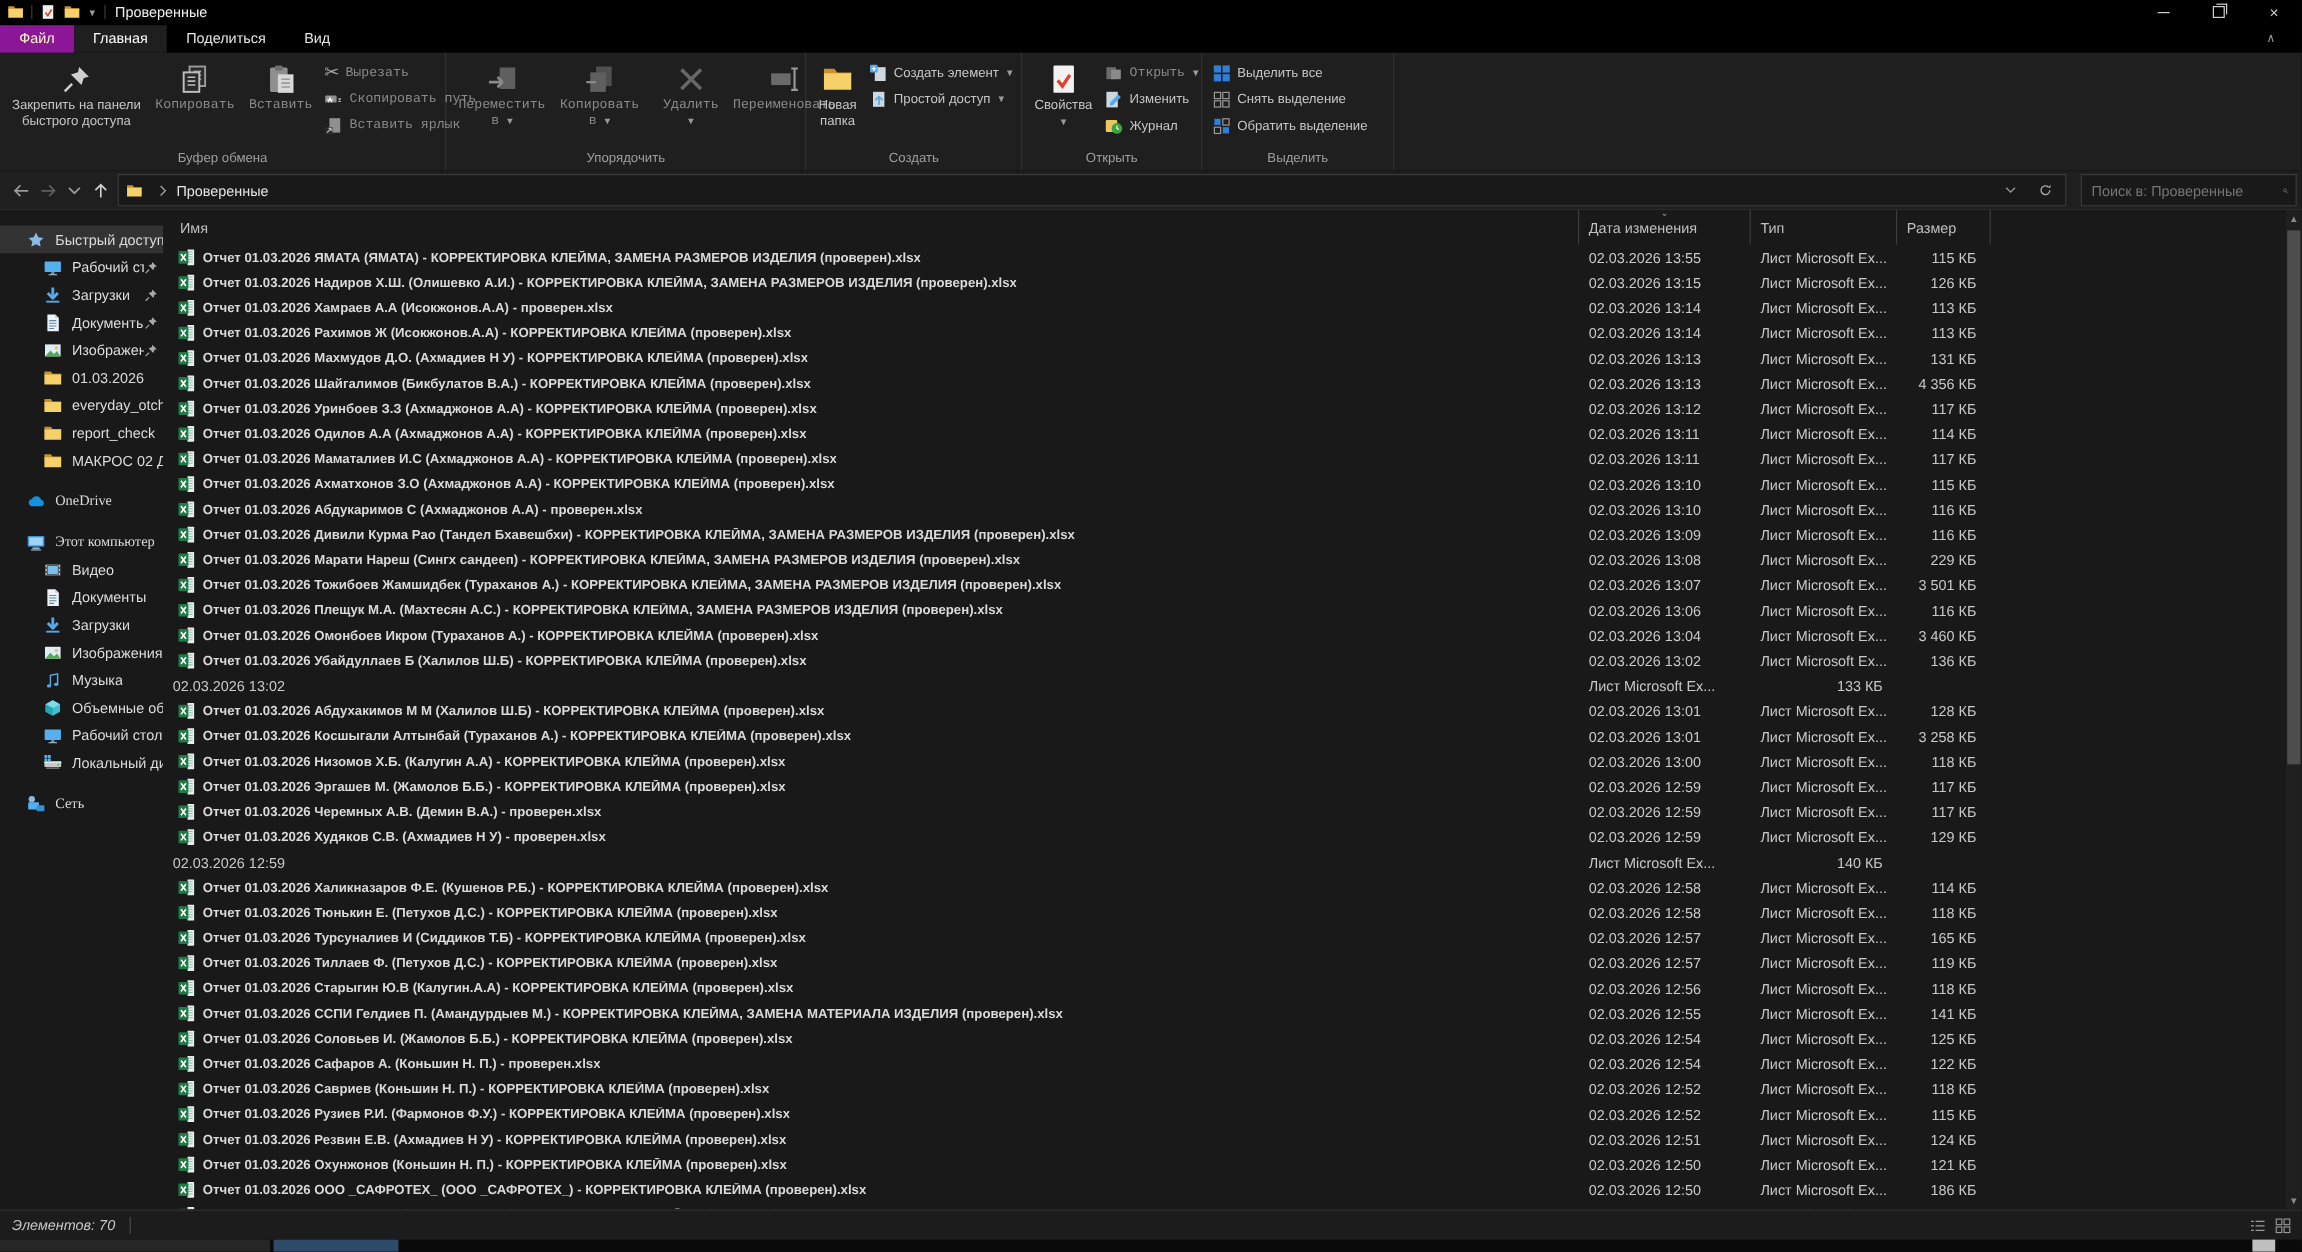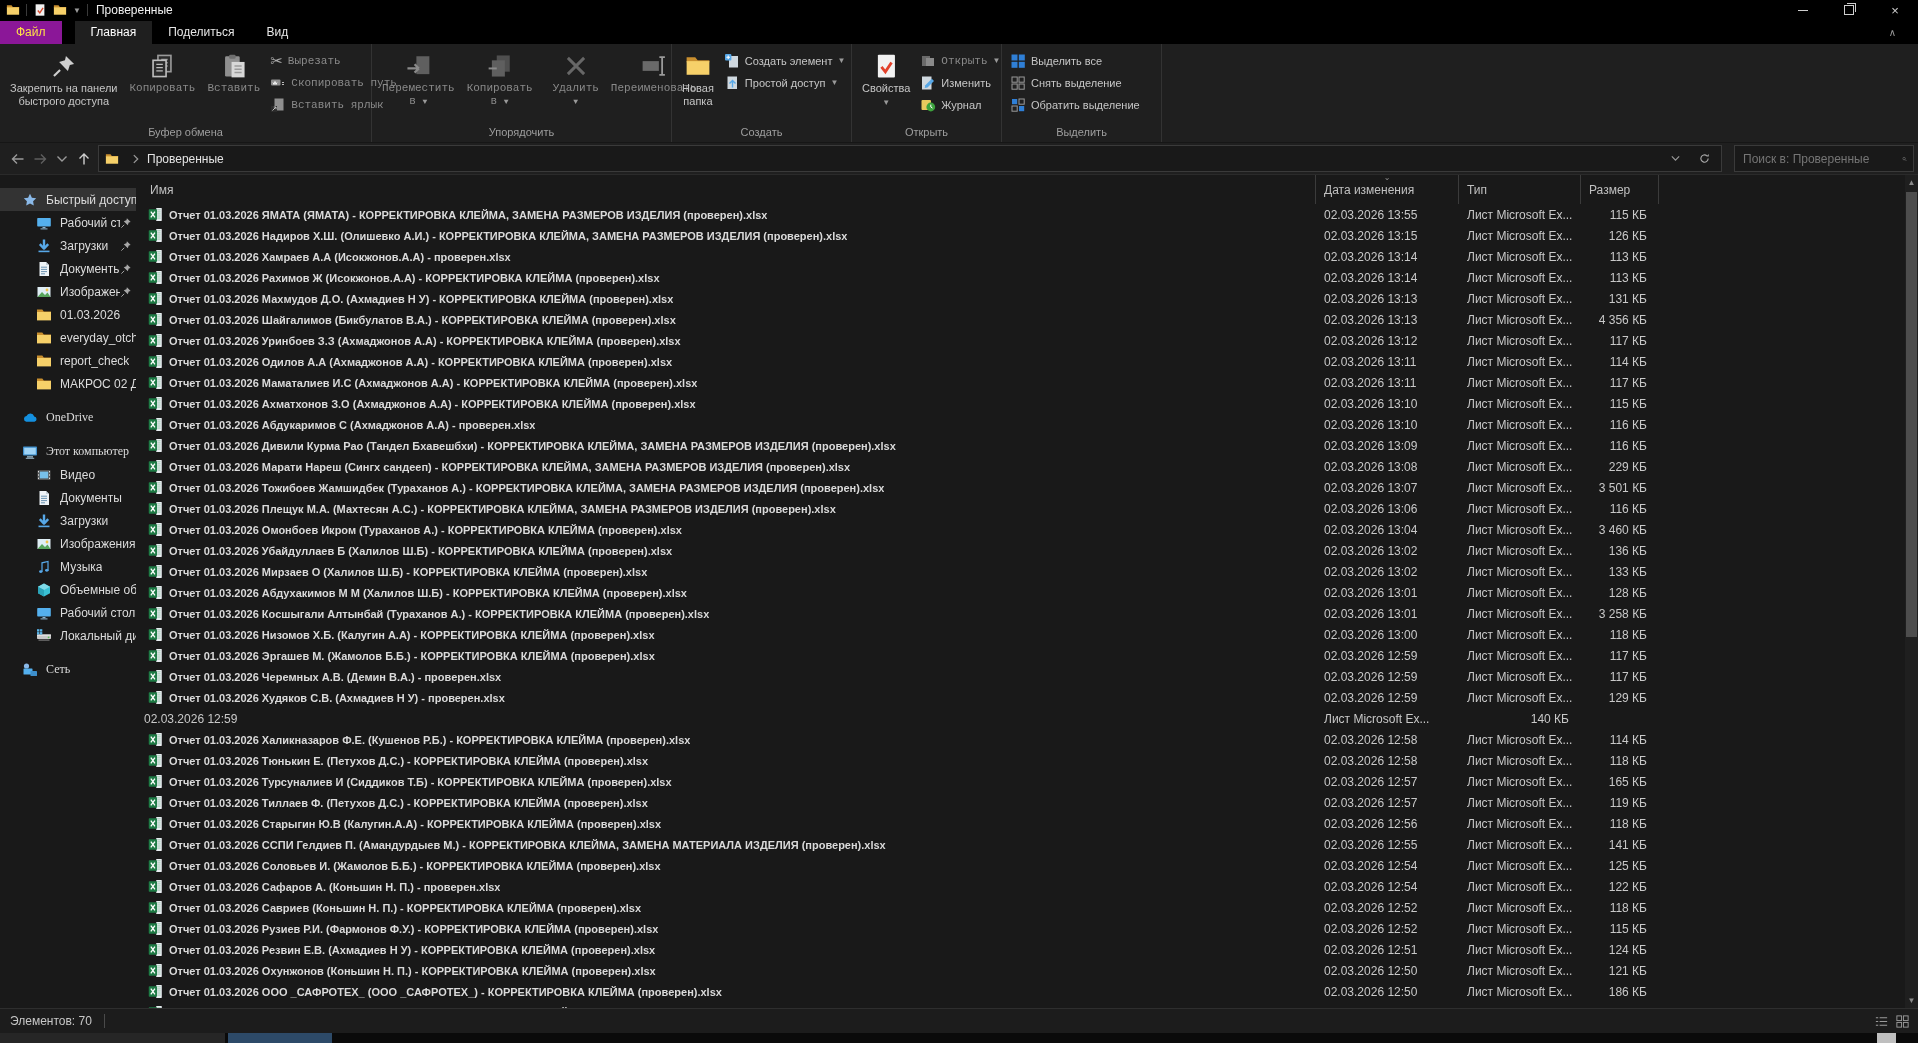--- a/index.html
+++ b/index.html
@@ -19,21 +19,21 @@
   .wincontrols{margin-left:auto;display:flex;height:20px;}
   .wc{width:46px;height:20px;display:flex;align-items:center;justify-content:center;color:#cfcfcf;}
   .wc-min i{display:block;width:10px;height:1px;background:#cfcfcf;}
   .wc-restore i{display:block;width:8px;height:8px;border:1px solid #cfcfcf;position:relative;}
   .wc-restore i:before{content:"";position:absolute;left:2px;top:-3px;width:8px;height:8px;border:1px solid #cfcfcf;border-left:none;border-bottom:none;}
   .wc-close{font-size:13px;}
 
   
   .tabrow{position:absolute;left:0;top:20px;right:0;height:24px;background:#000;display:flex;align-items:flex-end;}
   .tab{padding:4px 16px 5px;font-size:12px;color:#e6e6e6;}
-  .tab-file{background:#8B1798;color:#fde047;margin-right:13px;}
+  .tab-file{background:#8B1798;color:#fef9c3;margin-right:0;}
   .tab-active{background:#1f1f1f;color:#fff;}
   .ribbon-collapse{margin-left:auto;margin-right:22px;color:#9a9a9a;font-size:10px;align-self:center;}
 
   
   .ribbon{position:absolute;left:0;top:44px;right:0;height:98px;background:#1f1f1f;display:flex;border-bottom:1px solid #161616;}
   .rgroup{display:flex;flex-direction:column;border-right:1px solid #333;box-sizing:border-box;}
   .rbody{flex:1;display:flex;align-items:flex-start;padding:4px 4px 0;}
   .rlabel{height:18px;line-height:16px;text-align:center;font-size:11px;color:#9e9e9e;}
   .bigbtn{display:flex;flex-direction:column;align-items:center;padding:2px 6px 0;}
   .bigicon{height:32px;display:flex;align-items:center;justify-content:center;}
@@ -88,21 +88,21 @@
   .c-date,.c-type{font-size:12px;color:#c9c9c9;padding-left:8px;white-space:nowrap;overflow:hidden;}
   .c-size{font-size:12px;color:#c9c9c9;text-align:right;padding-right:12px;white-space:nowrap;}
 
   .vscroll{position:absolute;right:0;top:0;bottom:0;width:13px;background:#1f1f1f;}
   .vs-arrow{height:15px;display:flex;align-items:center;justify-content:center;color:#8a8a8a;font-size:8px;}
   .vs-thumb{position:absolute;left:1px;right:1px;top:17px;height:445px;background:#4d4d4d;}
   .vs-down{position:absolute;bottom:0;left:0;right:0;}
 
   
   .statusbar{position:absolute;left:0;right:0;bottom:10px;height:25px;background:#1c1c1c;border-top:1px solid #2e2e2e;display:flex;align-items:center;box-sizing:border-box;}
-  .status-text{margin-left:10px;color:#c8c8c8;font-size:12px;}
+  .status-text{margin-left:10px;color:#c8c8c8;font-size:12px;font-style:italic;}
   .status-sep{width:1px;height:14px;background:#4a4a4a;margin-left:12px;}
   .status-views{margin-left:auto;display:flex;gap:6px;margin-right:8px;}
   .status-views .icon{width:15px;height:15px;}
 
   
   .taskbar{position:absolute;left:0;right:0;bottom:0;height:10px;background:#0a0a0a;}
   .tb-left{position:absolute;left:0;top:0;bottom:0;width:225px;background:#262626;}
   .tb-active{position:absolute;left:228px;top:0;bottom:0;width:104px;background:#2d4a68;}
   .tb-right{position:absolute;left:1877px;top:0;bottom:0;width:19px;background:#bfbfbf;}
 </style>
@@ -1024,31 +1024,20 @@
                 </svg>
               </span>
               <span class="f-name">Отчет 01.03.2026 Убайдуллаев Б (Халилов Ш.Б) - КОРРЕКТИРОВКА КЛЕЙМА (проверен).xlsx</span>
             </span>
     <span class="c-date">02.03.2026 13:02</span>
     <span class="c-type">Лист Microsoft Ex...</span>
     <span class="c-size">136 КБ</span>
     <span></span>
   </div>
           <div class="cols file-row">
-    <span class="c-name">
-              <span class="f-icon icon">
-                <svg viewBox="0 0 16 16">
-                  <path d="M8.8 1h5.4c.3 0 .5.2.5.5v13c0 .3-.2.5-.5.5H8.8z" fill="#e9eef2"></path>
-                  <path d="M9.8 3h3.6M9.8 5.2h3.6M9.8 7.4h3.6M9.8 9.6h3.6M9.8 11.8h3.6" stroke="#8fc2a5" stroke-width="0.9"></path>
-                  <rect x="0.8" y="2.4" width="8.8" height="11.2" rx="0.7" fill="#1e7b45"></rect>
-                  <path d="M3 5l4.4 6M7.4 5 3 11" stroke="#fff" stroke-width="1.4"></path>
-                </svg>
-              </span>
-              <span class="f-name">Отчет 01.03.2026 Мирзаев О (Халилов Ш.Б) - КОРРЕКТИРОВКА КЛЕЙМА (проверен).xlsx</span>
-            </span>
     <span class="c-date">02.03.2026 13:02</span>
     <span class="c-type">Лист Microsoft Ex...</span>
     <span class="c-size">133 КБ</span>
     <span></span>
   </div>
           <div class="cols file-row">
     <span class="c-name">
               <span class="f-icon icon">
                 <svg viewBox="0 0 16 16">
                   <path d="M8.8 1h5.4c.3 0 .5.2.5.5v13c0 .3-.2.5-.5.5H8.8z" fill="#e9eef2"></path>

